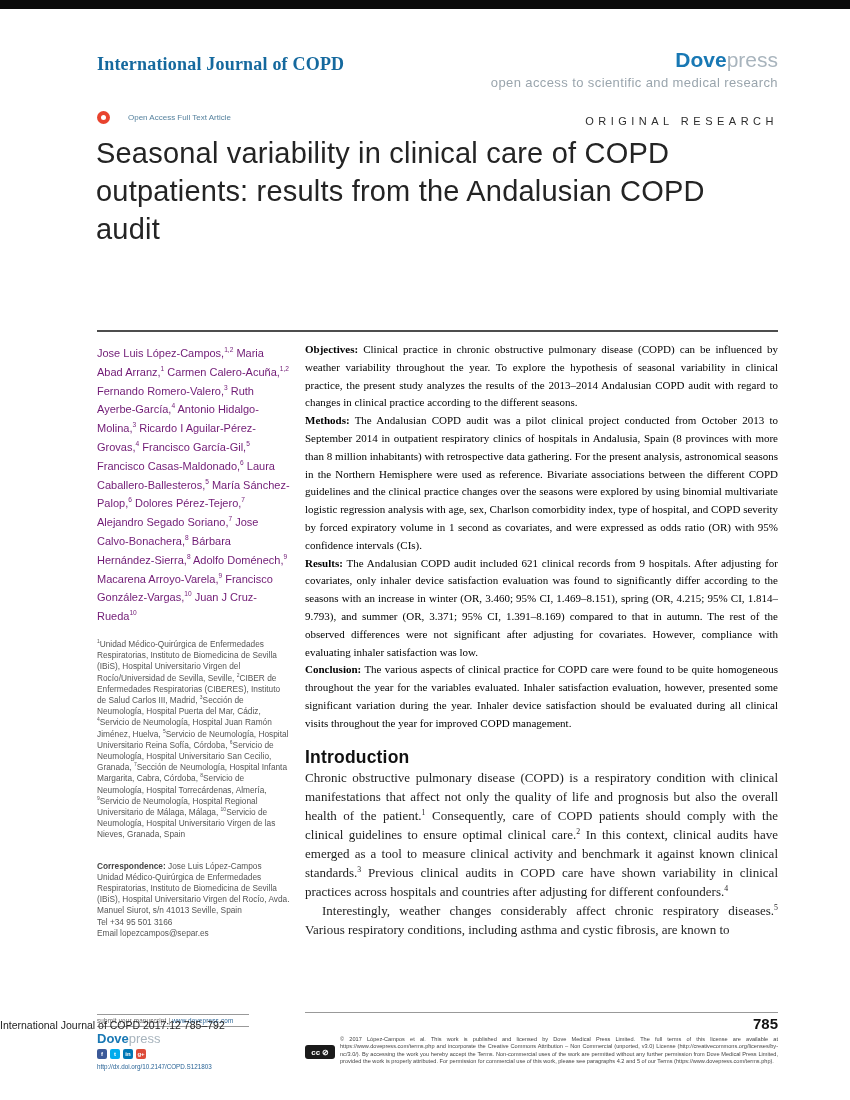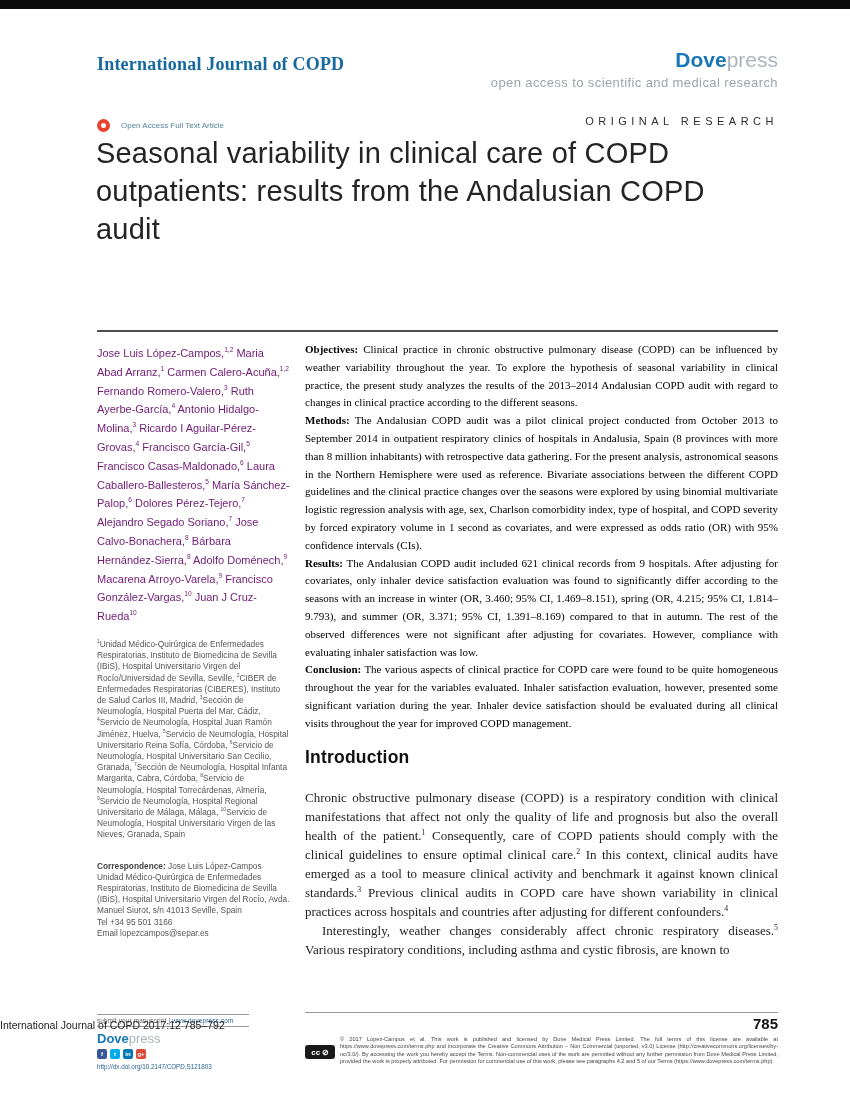--- a/index.html
+++ b/index.html
@@ -14,21 +14,21 @@
   .journal-name {
     float:left; font-family:"Liberation Serif", serif; font-weight:700;
     font-size:18px; color:#15699e; letter-spacing:.2px;
   }
   .brand-block { float:right; text-align:right; margin-top:-6px; }
   .brand-main { font-size:21px; }
   .brand-main .dove { color:#1878b4; font-weight:700; }
   .brand-main .press { color:#a8b4bd; font-weight:400; }
   .tagline { font-size:13px; color:#9aa5ad; margin-top:3px; letter-spacing:.4px; }
 
-  .oa-row { position:absolute; top:119px; left:97px; display:flex; align-items:center; gap:11px; }
+  .oa-row { position:absolute; top:111px; left:97px; display:flex; align-items:center; gap:18px; }
   .oa-icon {
     width:13px; height:13px; border-radius:50%; background:#e8432e; position:relative;
   }
   .oa-icon::after {
     content:""; position:absolute; left:4px; top:4px; width:5px; height:5px;
     border-radius:50%; background:#fff;
   }
   .oa-text { font-size:8px; color:#56829e; }
 
   .article-type {
@@ -52,21 +52,21 @@
   .email { color:#555; }
 
   .right-col { position:absolute; top:341px; left:305px; width:473px; max-height:665px; overflow:hidden; }
   .abs {
     font-family:"Liberation Serif", serif; font-size:11px; line-height:17.8px;
     text-align:justify; color:#000000;
   }
   .abs b { font-weight:700; }
   .intro-heading {
     font-family:"Liberation Sans", sans-serif; font-size:17.5px; font-weight:700;
-    color:#111; margin-top:14px; margin-bottom:20px; letter-spacing:.2px;
+    color:#111; margin-top:14px; margin-bottom:0; letter-spacing:.2px;
   }
   .body-p {
     font-family:"Liberation Serif", serif; font-size:13px; line-height:19px;
     text-align:justify; color:#1e1e1e;
   }
   .indent { text-indent:17px; }
 
   .footer-rule-right { position:absolute; top:1012px; left:305px; width:473px; border-top:1px solid #999; }
   .footer-citation {
     position:absolute; top:1019px; left:0; right:0; text-align:left;

